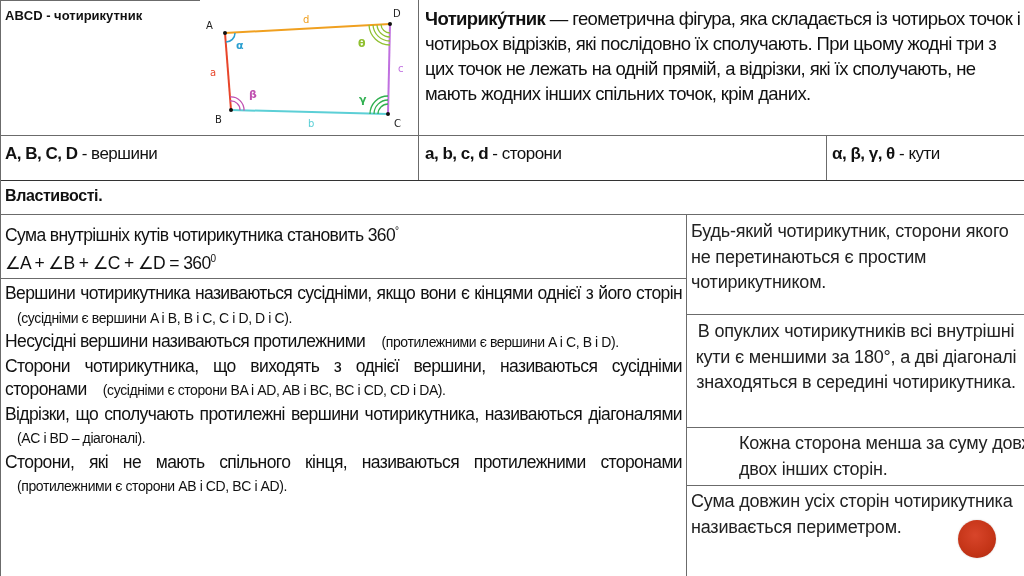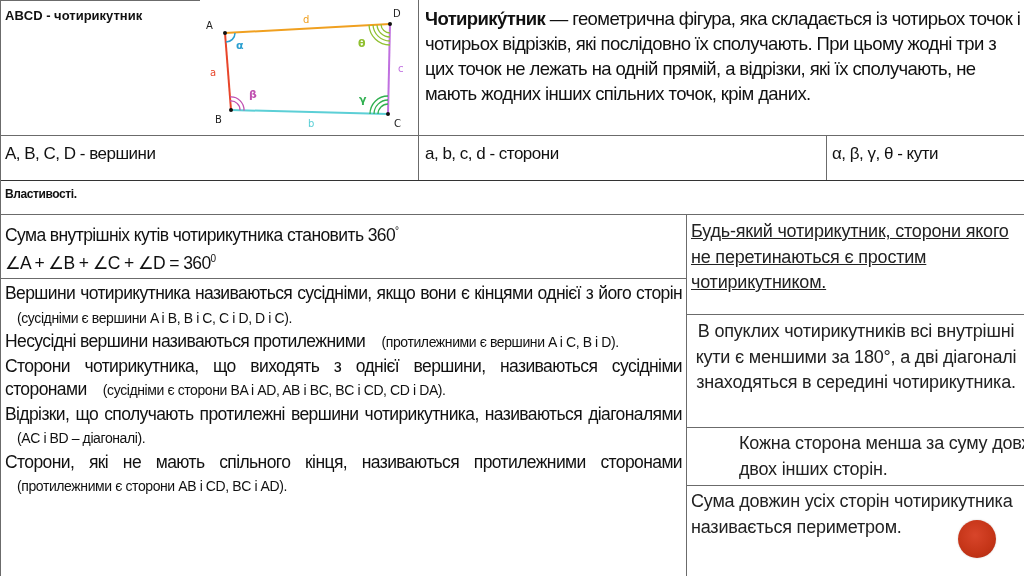--- a/index.html
+++ b/index.html
@@ -5,22 +5,22 @@
   html, body { margin:0; padding:0; }
   body { width:1024px; height:576px; background:#ffffff; position:relative; overflow:hidden;
          font-family:"Liberation Sans", sans-serif; color:#111; }
   .abs { position:absolute; box-sizing:border-box; }
   .line-h { position:absolute; height:0; border-top:1px solid #6b6b6b; }
   .line-v { position:absolute; width:0; border-left:1px solid #6b6b6b; }
   .title-small { font-weight:bold; font-size:13px; }
   .def { font-size:18.5px; line-height:25px; letter-spacing:-0.6px; transform-origin:left top; }
   .def b { font-weight:bold; }
   .row2 { font-size:17px; letter-spacing:-0.5px; }
-  .row2 b { font-weight:normal; }
-  .heading { font-size:12px; font-weight:bold; letter-spacing:-0.4px; }
+  .row2 b { font-weight:bold; }
+  .heading { font-size:16px; font-weight:bold; letter-spacing:-0.4px; }
   .prop { font-size:17.5px; line-height:23.5px; letter-spacing:-0.6px; }
   .prop .sm { font-size:14px; letter-spacing:-0.4px;margin-left:12px; }
   .just { text-align:justify; }
   .right { font-size:18px; line-height:25.5px; letter-spacing:-0.2px; color:#222; }
   .red-dot { position:absolute; left:958px; top:520px; width:38px; height:38px; border-radius:50%;
              background:radial-gradient(circle at 45% 40%, #d8452a 0%, #c43417 60%, #a82a12 100%);
              box-shadow:0 0 2px rgba(0,0,0,0.2); }
   sup { font-size:10px; }
 </style>
 </head>
@@ -100,18 +100,18 @@
 </div>
 
 <div class="abs prop just" style="left:5px;top:282px;width:677px;">
   <div><span>Вершини чотирикутника називаються сусідніми, якщо вони є кінцями однієї з його сторін </span><span class="sm">(сусідніми є вершини A і B, B і C, C і D, D і C).</span></div>
   <div><span>Несусідні вершини називаються протилежними </span><span class="sm">(протилежними є вершини A і C, B і D).</span></div>
   <div><span>Сторони чотирикутника, що виходять з однієї вершини, називаються сусідніми сторонами </span><span class="sm">(сусідніми є сторони BA і AD, AB і BC, BC і CD, CD і DA).</span></div>
   <div><span>Відрізки, що сполучають протилежні вершини чотирикутника, називаються діагоналями </span><span class="sm">(AC і BD – діагоналі).</span></div>
   <div><span>Сторони, які не мають спільного кінця, називаються протилежними сторонами </span><span class="sm">(протилежними є сторони AB і CD, BC і AD).</span></div>
 </div>
 
-<div class="abs right" style="left:691px;top:219px;width:330px;text-decoration:underline;">Будь-який чотирикутник, сторони якого не перетинаються є простим чотирикутником.</div>
+<div class="abs right" style="left:691px;top:219px;width:330px;">Будь-який чотирикутник, сторони якого не перетинаються є простим чотирикутником.</div>
 <div class="abs right" style="left:691px;top:319px;width:330px;text-align:center;">В опуклих чотирикутників всі внутрішні кути є меншими за 180°, а дві діагоналі знаходяться в середині чотирикутника.</div>
 <div class="abs right" style="left:691px;top:431px;width:330px;margin-left:48px;">Кожна сторона менша за суму довжин двох інших сторін.</div>
 <div class="abs right" style="left:691px;top:489px;width:330px;">Сума довжин усіх сторін чотирикутника називається периметром.</div>
 
 <div class="red-dot"></div>
 
 </body></html>

